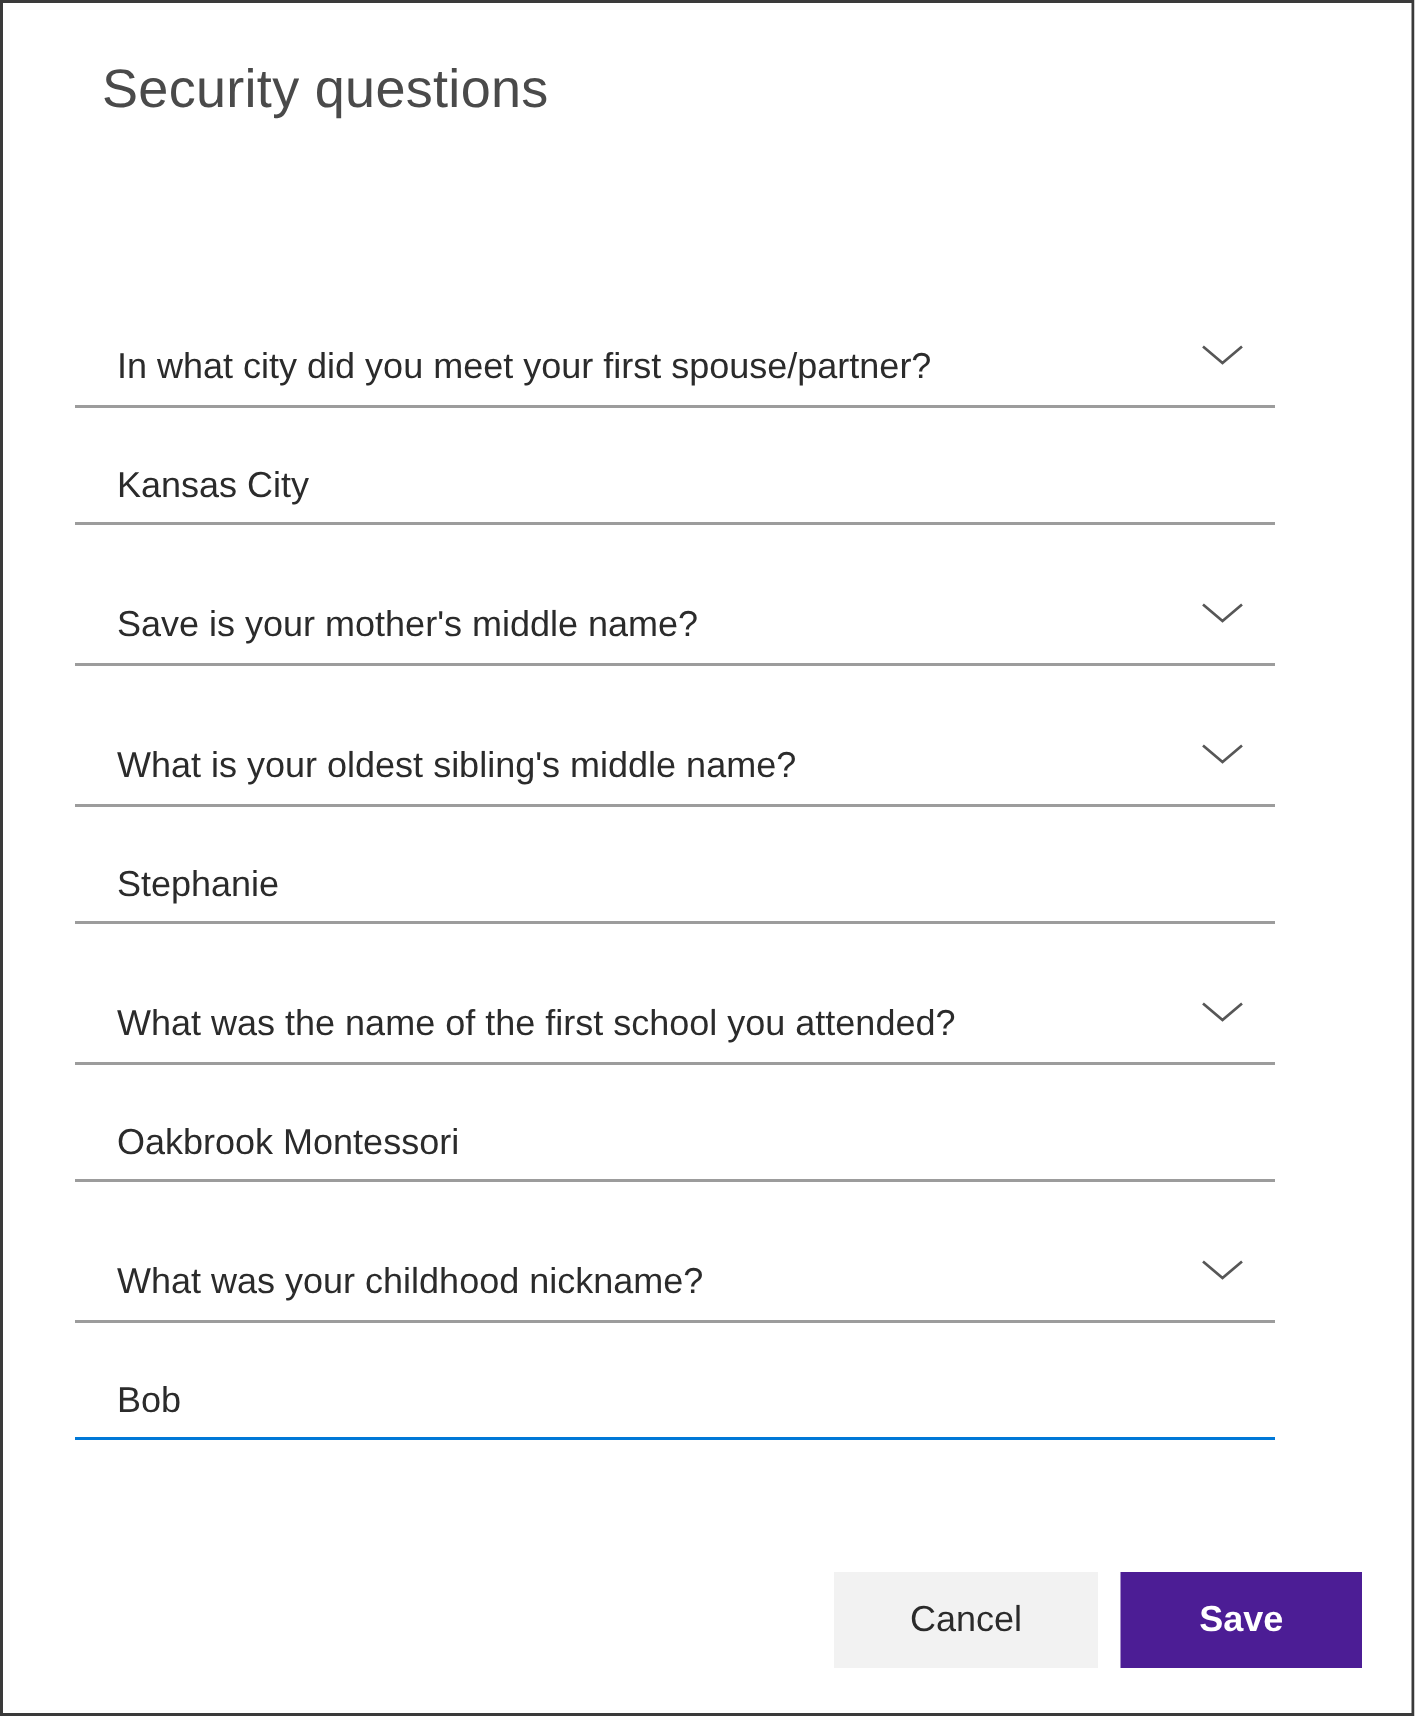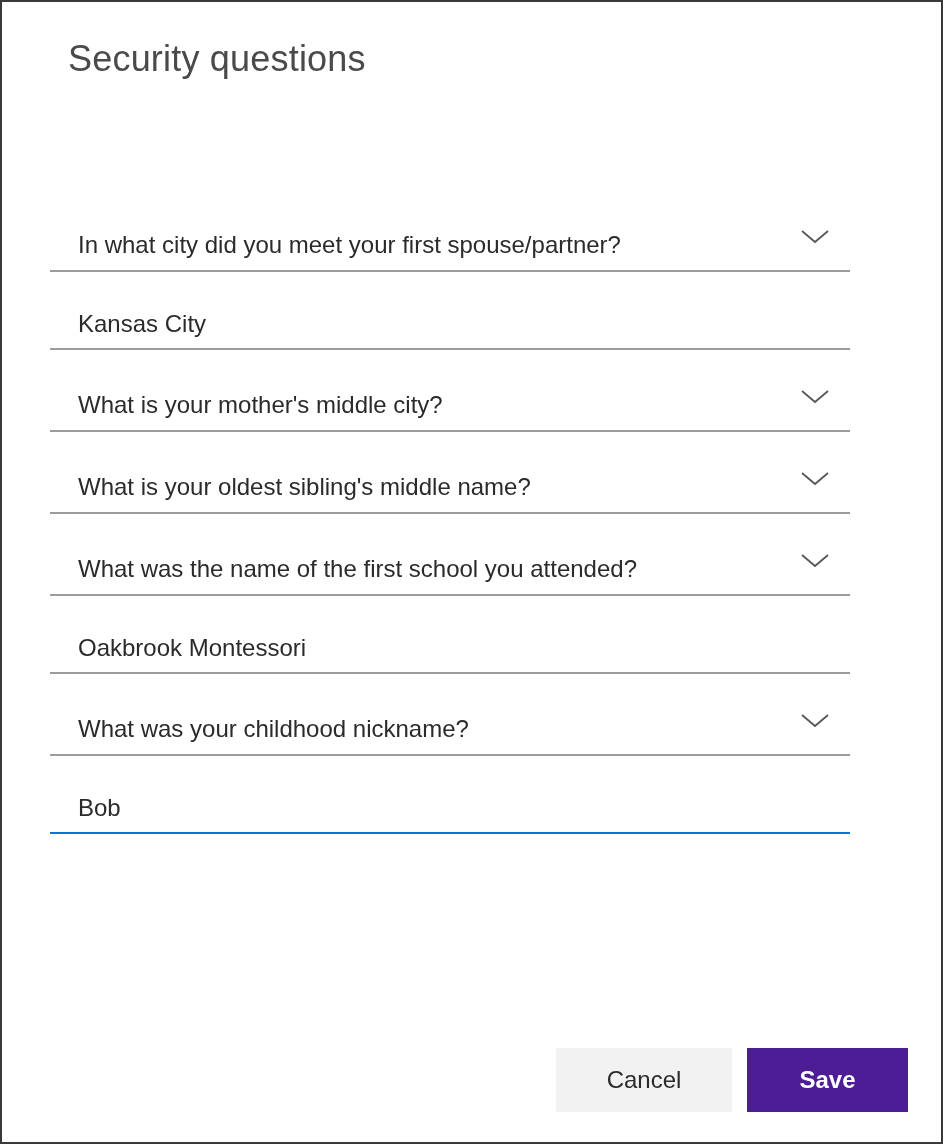--- a/index.html
+++ b/index.html
@@ -24,21 +24,21 @@
     font-weight: 300;
     color: #4a4a4a;
     letter-spacing: 0.2px;
   }
   .form {
     position: absolute;
     top: 192px;
     left: 48px;
     width: 800px;
   }
-  .group { margin-bottom: 4px; }
+  .group { margin-bottom: 16px; }
   .field {
     height: 78px;
     border-bottom: 2px solid #9c9c9c;
     display: flex;
     align-items: flex-end;
     padding: 0 20px 10px 28px;
   }
   .select-field {
     justify-content: space-between;
     cursor: default;
@@ -105,33 +105,36 @@
             <path d="M2 2 L15 13 L28 2" fill="none" stroke="#575757" stroke-width="1.8"></path>
           </svg>
       </div>
       <div class="field input-field">
         <input type="text" value="Kansas City" style="">
       </div>
     </div>
 
     <div class="group">
       <div class="field select-field" role="combobox">
-        <span class="question-label">What is your mother's middle city?</span>
+        <span class="question-label">Save is your mother's middle name?</span>
         <svg class="chevron" width="30" height="15" viewBox="0 0 30 15">
             <path d="M2 2 L15 13 L28 2" fill="none" stroke="#575757" stroke-width="1.8"></path>
           </svg>
       </div>
     </div>
 
     <div class="group">
       <div class="field select-field" role="combobox">
         <span class="question-label">What is your oldest sibling's middle name?</span>
         <svg class="chevron" width="30" height="15" viewBox="0 0 30 15">
             <path d="M2 2 L15 13 L28 2" fill="none" stroke="#575757" stroke-width="1.8"></path>
           </svg>
+      </div>
+      <div class="field input-field">
+        <input type="text" value="Stephanie" style="">
       </div>
     </div>
 
     <div class="group">
       <div class="field select-field" role="combobox">
         <span class="question-label">What was the name of the first school you attended?</span>
         <svg class="chevron" width="30" height="15" viewBox="0 0 30 15">
             <path d="M2 2 L15 13 L28 2" fill="none" stroke="#575757" stroke-width="1.8"></path>
           </svg>
       </div>

